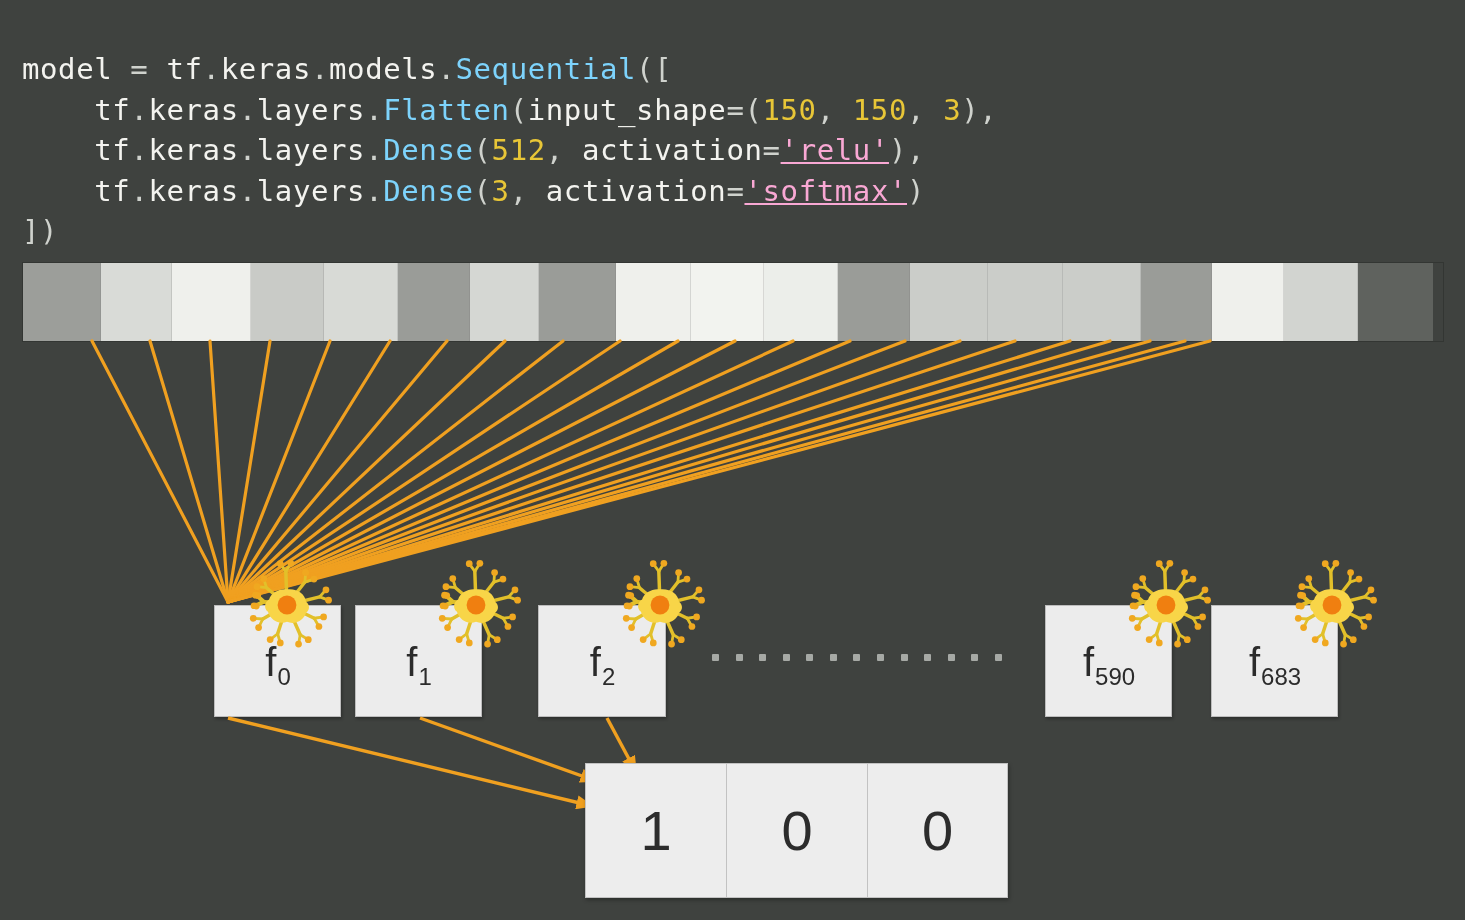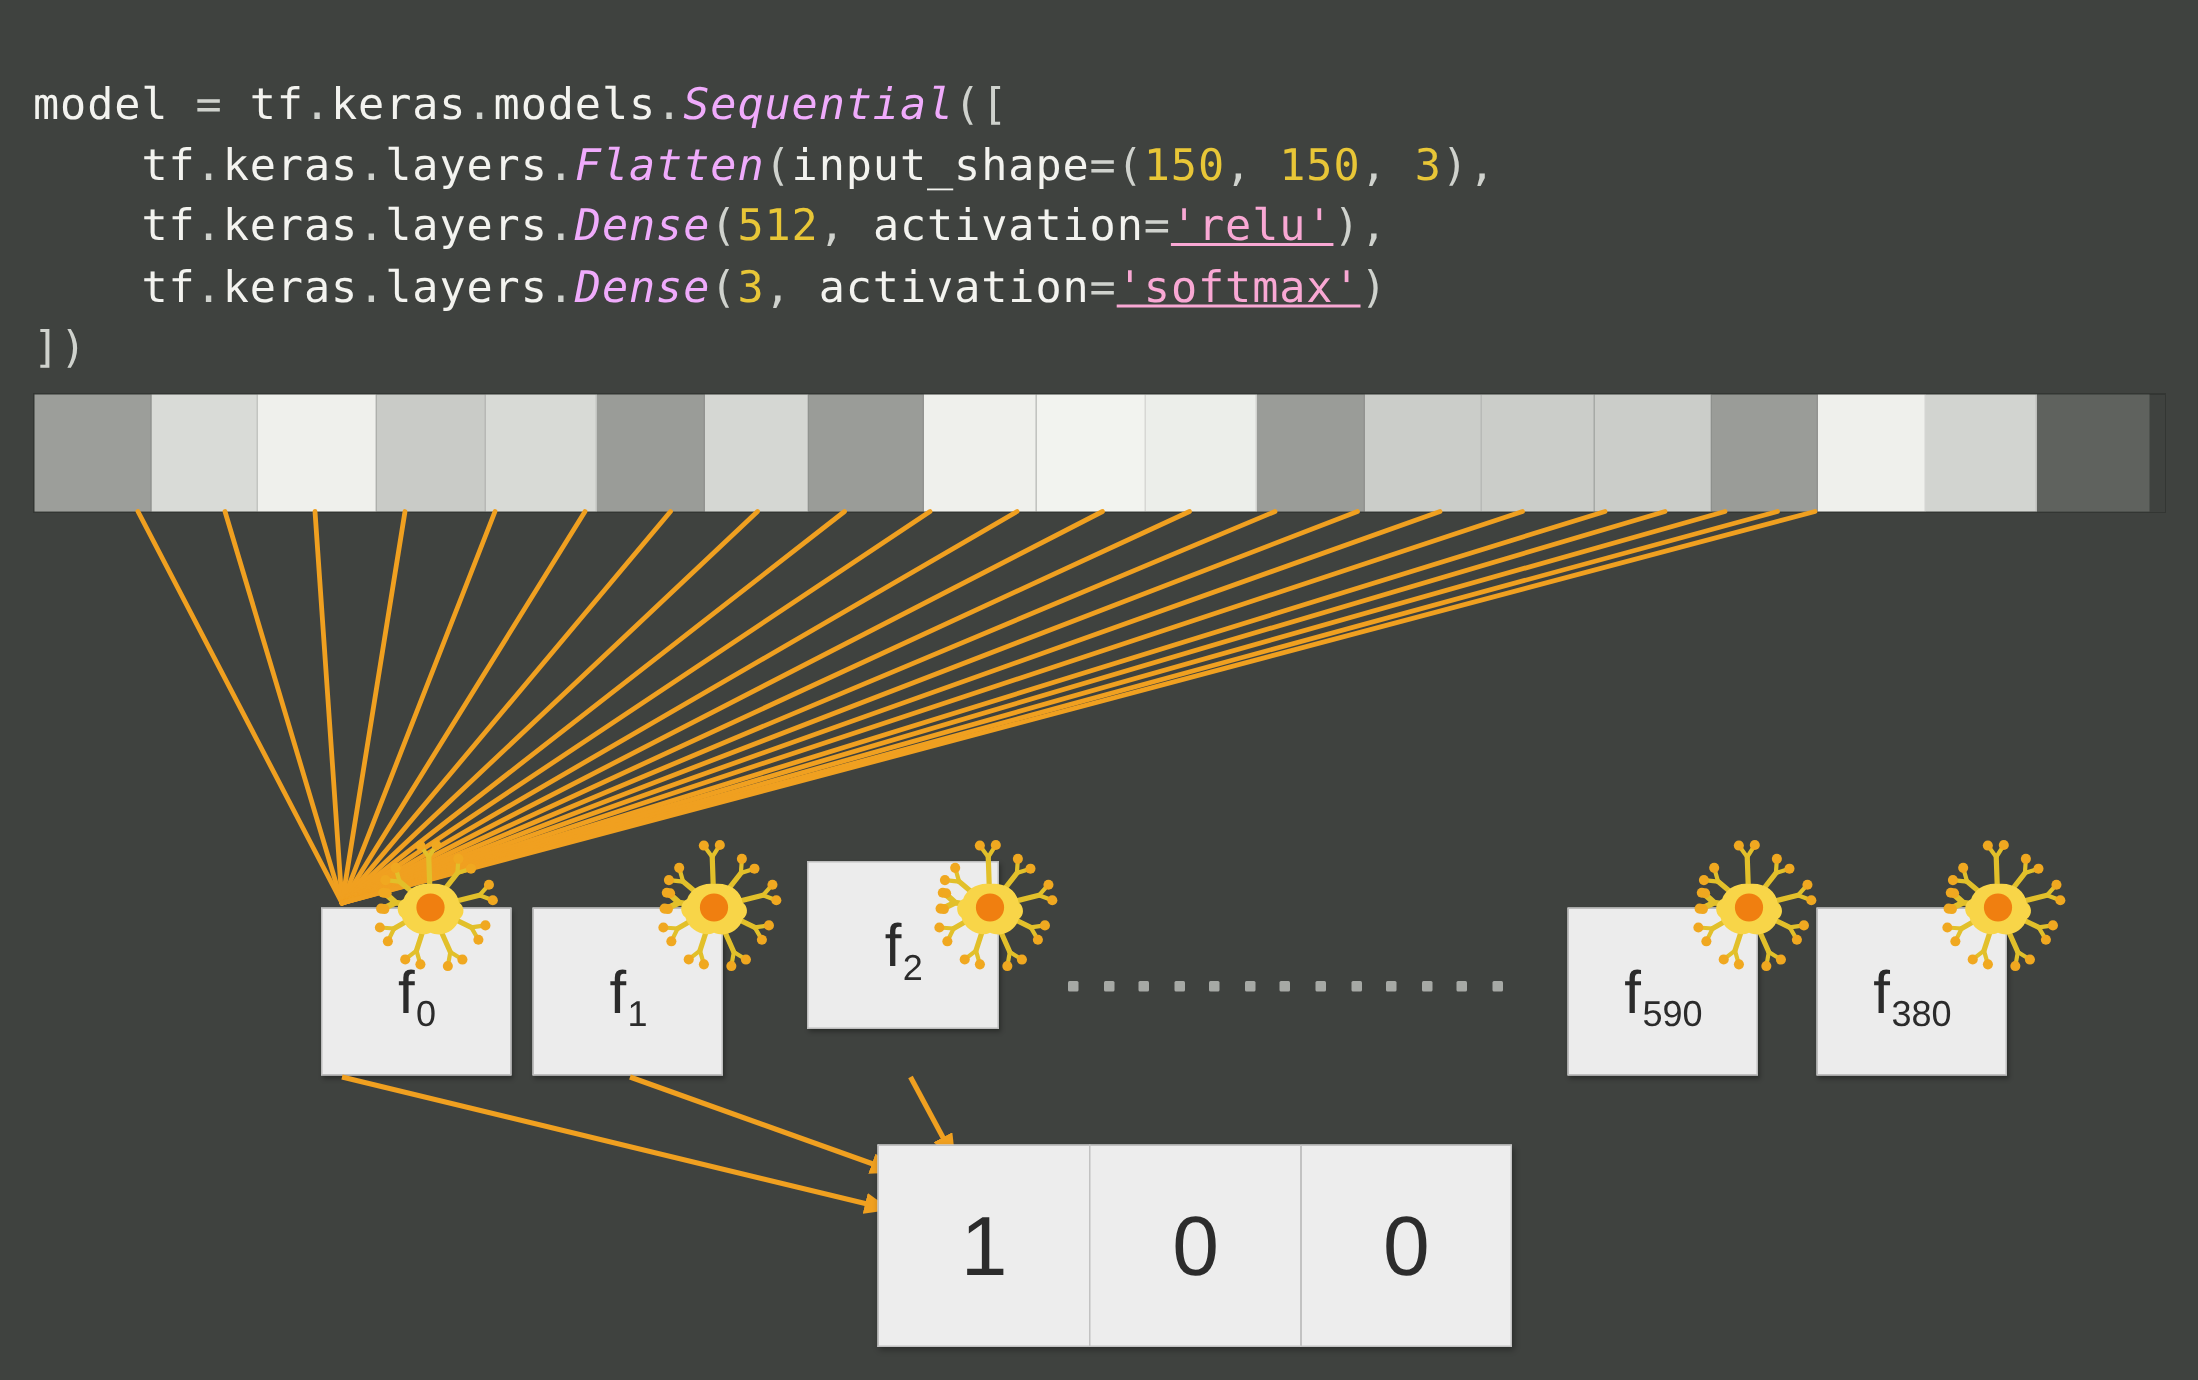--- a/index.html
+++ b/index.html
@@ -26,21 +26,21 @@
     font-family: "DejaVu Sans Mono", "Liberation Mono", monospace;
     font-size: 29px;
     line-height: 40.5px;
     letter-spacing: 0.6px;
     white-space: pre;
     color: #f2f2ee;
   }
   #code .ln { display: block; height: 40.5px; }
   .tk-plain { color: #f3f3ef; margin-top: 44px; }
   .tk-punct { color: #cfd2cd; }
-  .tk-fn    { color: #f0abfc; font-style: italic; }
+  .tk-fn    { color: #7dd3fc; }
   .tk-num   { color: #e8c637; }
   .tk-str   { color: #f9a8d4; text-decoration: underline; }
 
   
   #strip {
     position: absolute;
     left: 23px;
     top: 263px;
     width: 1420px;
     height: 78px;
@@ -310,21 +310,21 @@
             <circle cx="21.897371471127606" cy="41.25058162482826" r="3.0" fill="#f0a820"></circle>
             <path d="M50,50 Q37.720675947604526,48.27425354809519 30.194638625168594,47.21653798079869" stroke="#e2c02a" stroke-width="3.1" fill="none" stroke-linecap="round"></path>
             <line x1="30.194638625168594" y1="47.21653798079869" x2="22.554889231625673" y2="50.94269272850585" stroke="#e2c02a" stroke-width="2.5" stroke-linecap="round"></line>
             <circle cx="22.554889231625673" cy="50.94269272850585" r="3.0" fill="#f0a820"></circle>
             <line x1="30.194638625168594" y1="47.21653798079869" x2="23.87790760861074" y2="41.528927826748394" stroke="#e2c02a" stroke-width="2.5" stroke-linecap="round"></line>
             <circle cx="23.87790760861074" cy="41.528927826748394" r="3.0" fill="#f0a820"></circle>
             <path d="M50,36 C59,35 66,40 67,47 C70,49 71,54 67,57 C65,64 57,68 50,65 C43,68 35,63 33,56 C29,53 30,47 34,45 C36,39 43,35 50,36 Z" fill="#f8d548"></path>
             <circle cx="50" cy="50" r="8.4" fill="#f07f10"></circle>
           </g>
         </svg></div>
-      <div class="fbox" style="left: 538px; top: 574px; width: 128px; height: 112px; padding-left: 16px;">
+      <div class="fbox" style="left: 538px; top: 605px; width: 128px; height: 112px; padding-left: 16px;">
         <div class="flabel"><span>f</span><sub>2</sub></div>
       </div>
       <div class="neuron" style="position: absolute; left: 604px; top: 549px;"><svg viewBox="0 0 100 100" width="112" height="112">
           <g>
             <path d="M50,50 Q49.35086936133349,31.41133061744482 48.95301509892498,20.018275189427126" stroke="#e2c02a" stroke-width="3.1" fill="none" stroke-linecap="round"></path>
             <line x1="48.95301509892498" y1="20.018275189427126" x2="43.95684045443896" y2="13.141630737240073" stroke="#e2c02a" stroke-width="2.5" stroke-linecap="round"></line>
             <circle cx="43.95684045443896" cy="13.141630737240073" r="3.0" fill="#f0a820"></circle>
             <line x1="48.95301509892498" y1="20.018275189427126" x2="53.457328844907224" y2="12.809866372097506" stroke="#e2c02a" stroke-width="2.5" stroke-linecap="round"></line>
             <circle cx="53.457328844907224" cy="12.809866372097506" r="3.0" fill="#f0a820"></circle>
             <path d="M50,50 Q59.92446298224961,37.297266651859644 66.00719835846712,29.511720406225226" stroke="#e2c02a" stroke-width="3.1" fill="none" stroke-linecap="round"></path>
@@ -429,21 +429,21 @@
             <path d="M50,50 Q37.720675947604526,48.27425354809519 30.194638625168594,47.21653798079869" stroke="#e2c02a" stroke-width="3.1" fill="none" stroke-linecap="round"></path>
             <line x1="30.194638625168594" y1="47.21653798079869" x2="22.554889231625673" y2="50.94269272850585" stroke="#e2c02a" stroke-width="2.5" stroke-linecap="round"></line>
             <circle cx="22.554889231625673" cy="50.94269272850585" r="3.0" fill="#f0a820"></circle>
             <line x1="30.194638625168594" y1="47.21653798079869" x2="23.87790760861074" y2="41.528927826748394" stroke="#e2c02a" stroke-width="2.5" stroke-linecap="round"></line>
             <circle cx="23.87790760861074" cy="41.528927826748394" r="3.0" fill="#f0a820"></circle>
             <path d="M50,36 C59,35 66,40 67,47 C70,49 71,54 67,57 C65,64 57,68 50,65 C43,68 35,63 33,56 C29,53 30,47 34,45 C36,39 43,35 50,36 Z" fill="#f8d548"></path>
             <circle cx="50" cy="50" r="8.4" fill="#f07f10"></circle>
           </g>
         </svg></div>
       <div class="fbox" style="left: 1211px; top: 605px; width: 127px; height: 112px;">
-        <div class="flabel"><span>f</span><sub>380</sub></div>
+        <div class="flabel"><span>f</span><sub>683</sub></div>
       </div>
       <div class="neuron" style="position: absolute; left: 1276px; top: 549px;"><svg viewBox="0 0 100 100" width="112" height="112">
           <g>
             <path d="M50,50 Q49.35086936133349,31.41133061744482 48.95301509892498,20.018275189427126" stroke="#e2c02a" stroke-width="3.1" fill="none" stroke-linecap="round"></path>
             <line x1="48.95301509892498" y1="20.018275189427126" x2="43.95684045443896" y2="13.141630737240073" stroke="#e2c02a" stroke-width="2.5" stroke-linecap="round"></line>
             <circle cx="43.95684045443896" cy="13.141630737240073" r="3.0" fill="#f0a820"></circle>
             <line x1="48.95301509892498" y1="20.018275189427126" x2="53.457328844907224" y2="12.809866372097506" stroke="#e2c02a" stroke-width="2.5" stroke-linecap="round"></line>
             <circle cx="53.457328844907224" cy="12.809866372097506" r="3.0" fill="#f0a820"></circle>
             <path d="M50,50 Q59.92446298224961,37.297266651859644 66.00719835846712,29.511720406225226" stroke="#e2c02a" stroke-width="3.1" fill="none" stroke-linecap="round"></path>
             <line x1="66.00719835846712" y1="29.511720406225226" x2="66.6001283852922" y2="21.032425979016722" stroke="#e2c02a" stroke-width="2.5" stroke-linecap="round"></line>

